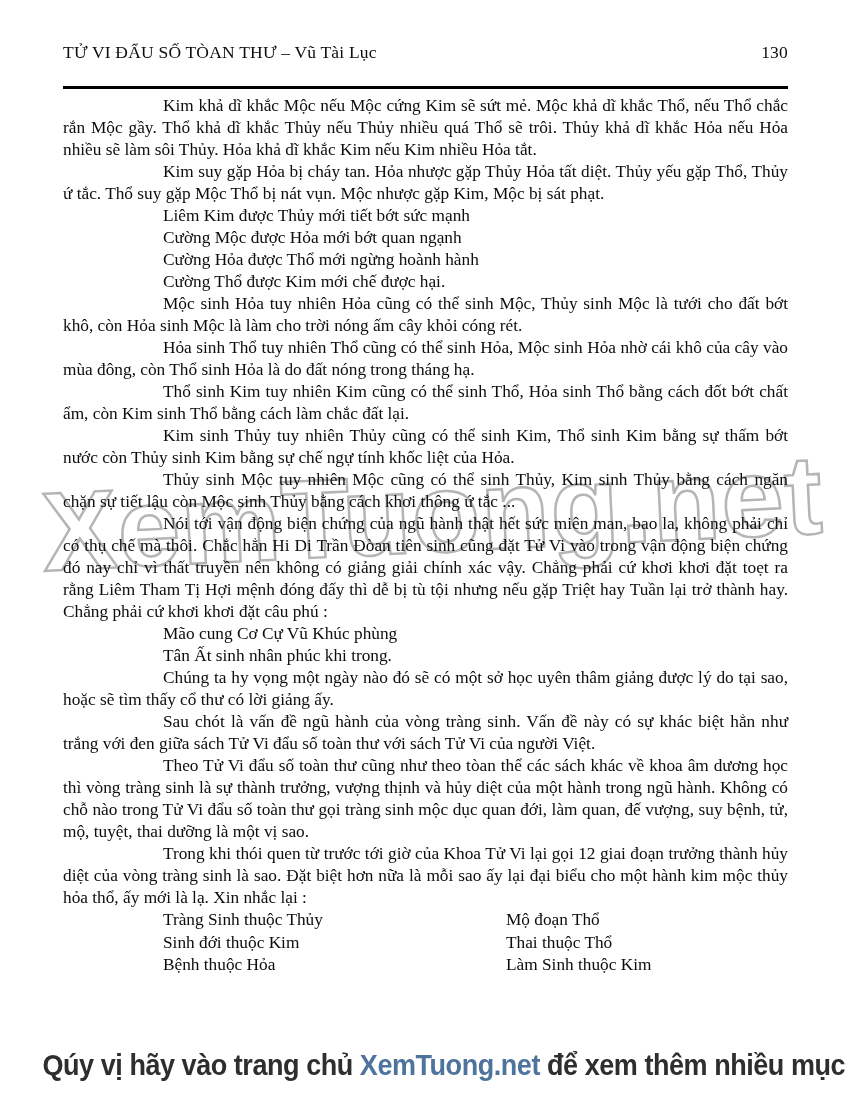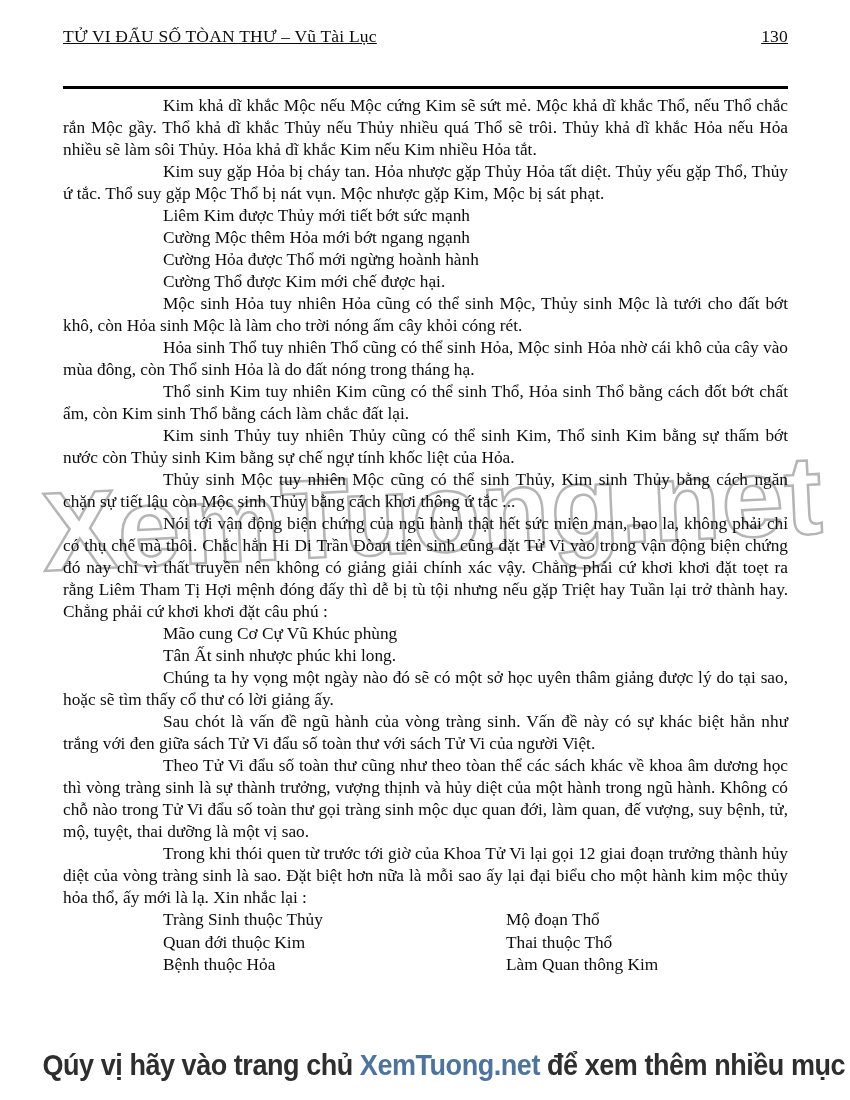--- a/index.html
+++ b/index.html
@@ -14,30 +14,29 @@
     overflow: hidden;
     font-family: "Liberation Serif", serif;
   }
   .page {
     position: relative;
     width: 850px;
     height: 1100px;
   }
   .page-header {
     position: absolute;
-    top: 26px;
+    top: 42px;
     left: 63px;
     right: 62px;
     display: flex;
     justify-content: space-between;
     align-items: baseline;
     font-size: 17.5px;
     color: #0d0d0d;
     letter-spacing: 0.2px;
-    text-decoration: underline;
   }
   .header-rule {
     position: absolute;
     top: 86px;
     left: 63px;
     right: 62px;
     border-top: 3px solid #000000;
   }
   .body-content {
     position: absolute;
@@ -112,35 +111,35 @@
   </div>
 
   <div class="header-rule"></div>
 
   <div class="watermark" style="-webkit-text-stroke: 2.5px rgb(181, 181, 181);">XemTuong.net</div>
 
   <div class="body-content">
       <p class="para">Kim khả dĩ khắc Mộc nếu Mộc cứng Kim sẽ sứt mẻ. Mộc khả dĩ khắc Thổ, nếu Thổ chắc rắn Mộc gầy. Thổ khả dĩ khắc Thủy nếu Thủy nhiều quá Thổ sẽ trôi. Thủy khả dĩ khắc Hỏa nếu Hỏa nhiều sẽ làm sôi Thủy. Hỏa khả dĩ khắc Kim nếu Kim nhiều Hỏa tắt.</p>
       <p class="para">Kim suy gặp Hỏa bị cháy tan. Hỏa nhược gặp Thủy Hỏa tất diệt. Thủy yếu gặp Thổ, Thủy ứ tắc. Thổ suy gặp Mộc Thổ bị nát vụn. Mộc nhược gặp Kim, Mộc bị sát phạt.</p>
       <p class="verse">Liêm Kim được Thủy mới tiết bớt sức mạnh</p>
-      <p class="verse">Cường Mộc thêm Hỏa mới bớt ngang ngạnh</p>
+      <p class="verse">Cường Mộc được Hỏa mới bớt quan ngạnh</p>
       <p class="verse">Cường Hỏa được Thổ mới ngừng hoành hành</p>
       <p class="verse">Cường Thổ được Kim mới chế được hại.</p>
       <p class="para">Mộc sinh Hỏa tuy nhiên Hỏa cũng có thể sinh Mộc, Thủy sinh Mộc là tưới cho đất bớt khô, còn Hỏa sinh Mộc là làm cho trời nóng ấm cây khỏi cóng rét.</p>
       <p class="para">Hỏa sinh Thổ tuy nhiên Thổ cũng có thể sinh Hỏa, Mộc sinh Hỏa nhờ cái khô của cây vào mùa đông, còn Thổ sinh Hỏa là do đất nóng trong tháng hạ.</p>
       <p class="para">Thổ sinh Kim tuy nhiên Kim cũng có thể sinh Thổ, Hỏa sinh Thổ bằng cách đốt bớt chất ẩm, còn Kim sinh Thổ bằng cách làm chắc đất lại.</p>
       <p class="para">Kim sinh Thủy tuy nhiên Thủy cũng có thể sinh Kim, Thổ sinh Kim bằng sự thấm bớt nước còn Thủy sinh Kim bằng sự chế ngự tính khốc liệt của Hỏa.</p>
       <p class="para">Thủy sinh Mộc tuy nhiên Mộc cũng có thể sinh Thủy, Kim sinh Thủy bằng cách ngăn chặn sự tiết lậu còn Mộc sinh Thủy bằng cách khơi thông ứ tắc ...</p>
       <p class="para">Nói tới vận động biện chứng của ngũ hành thật hết sức miên man, bao la, không phải chỉ có thụ chế mà thôi. Chắc hẳn Hi Di Trần Đòan tiên sinh cũng đặt Tử Vi vào trong vận động biện chứng đó nay chỉ vì thất truyền nên không có giảng giải chính xác vậy. Chẳng phải cứ khơi khơi đặt toẹt ra rằng Liêm Tham Tị Hợi mệnh đóng đấy thì dễ bị tù tội nhưng nếu gặp Triệt hay Tuần lại trở thành hay. Chẳng phải cứ khơi khơi đặt câu phú :</p>
       <p class="verse">Mão cung Cơ Cự Vũ Khúc phùng</p>
-      <p class="verse">Tân Ất sinh nhược phúc khi long.</p>
+      <p class="verse">Tân Ất sinh nhân phúc khi trong.</p>
       <p class="para">Chúng ta hy vọng một ngày nào đó sẽ có một sở học uyên thâm giảng được lý do tại sao, hoặc sẽ tìm thấy cổ thư có lời giảng ấy.</p>
       <p class="para">Sau chót là vấn đề ngũ hành của vòng tràng sinh. Vấn đề này có sự khác biệt hẳn như trắng với đen giữa sách Tử Vi đẩu số toàn thư với sách Tử Vi của người Việt.</p>
       <p class="para">Theo Tử Vi đẩu số toàn thư cũng như theo tòan thể các sách khác về khoa âm dương học thì vòng tràng sinh là sự thành trưởng, vượng thịnh và hủy diệt của một hành trong ngũ hành. Không có chỗ nào trong Tử Vi đẩu số toàn thư gọi tràng sinh mộc dục quan đới, làm quan, đế vượng, suy bệnh, tử, mộ, tuyệt, thai dưỡng là một vị sao.</p>
       <p class="para">Trong khi thói quen từ trước tới giờ của Khoa Tử Vi lại gọi 12 giai đoạn trưởng thành hủy diệt của vòng tràng sinh là sao. Đặt biệt hơn nữa là mỗi sao ấy lại đại biểu cho một hành kim mộc thủy hỏa thổ, ấy mới là lạ. Xin nhắc lại :</p>
       <div class="pair-row"><span class="col-left">Tràng Sinh thuộc Thủy</span><span>Mộ đoạn Thổ</span></div>
-      <div class="pair-row"><span class="col-left">Quan đới thuộc Kim</span><span>Thai thuộc Thổ</span></div>
-      <div class="pair-row"><span class="col-left">Bệnh thuộc Hỏa</span><span>Làm Quan thông Kim</span></div>
+      <div class="pair-row"><span class="col-left">Sinh đới thuộc Kim</span><span>Thai thuộc Thổ</span></div>
+      <div class="pair-row"><span class="col-left">Bệnh thuộc Hỏa</span><span>Làm Sinh thuộc Kim</span></div>
     </div>
 
   <div class="page-footer" style="color: rgb(46, 46, 46);"><span>Qúy vị hãy vào trang chủ </span><span class="brand" style="color: rgb(78, 115, 156);">XemTuong.net</span><span> để xem thêm nhiều mục hay khác</span></div>
 
 </div>
 
 </body></html>

